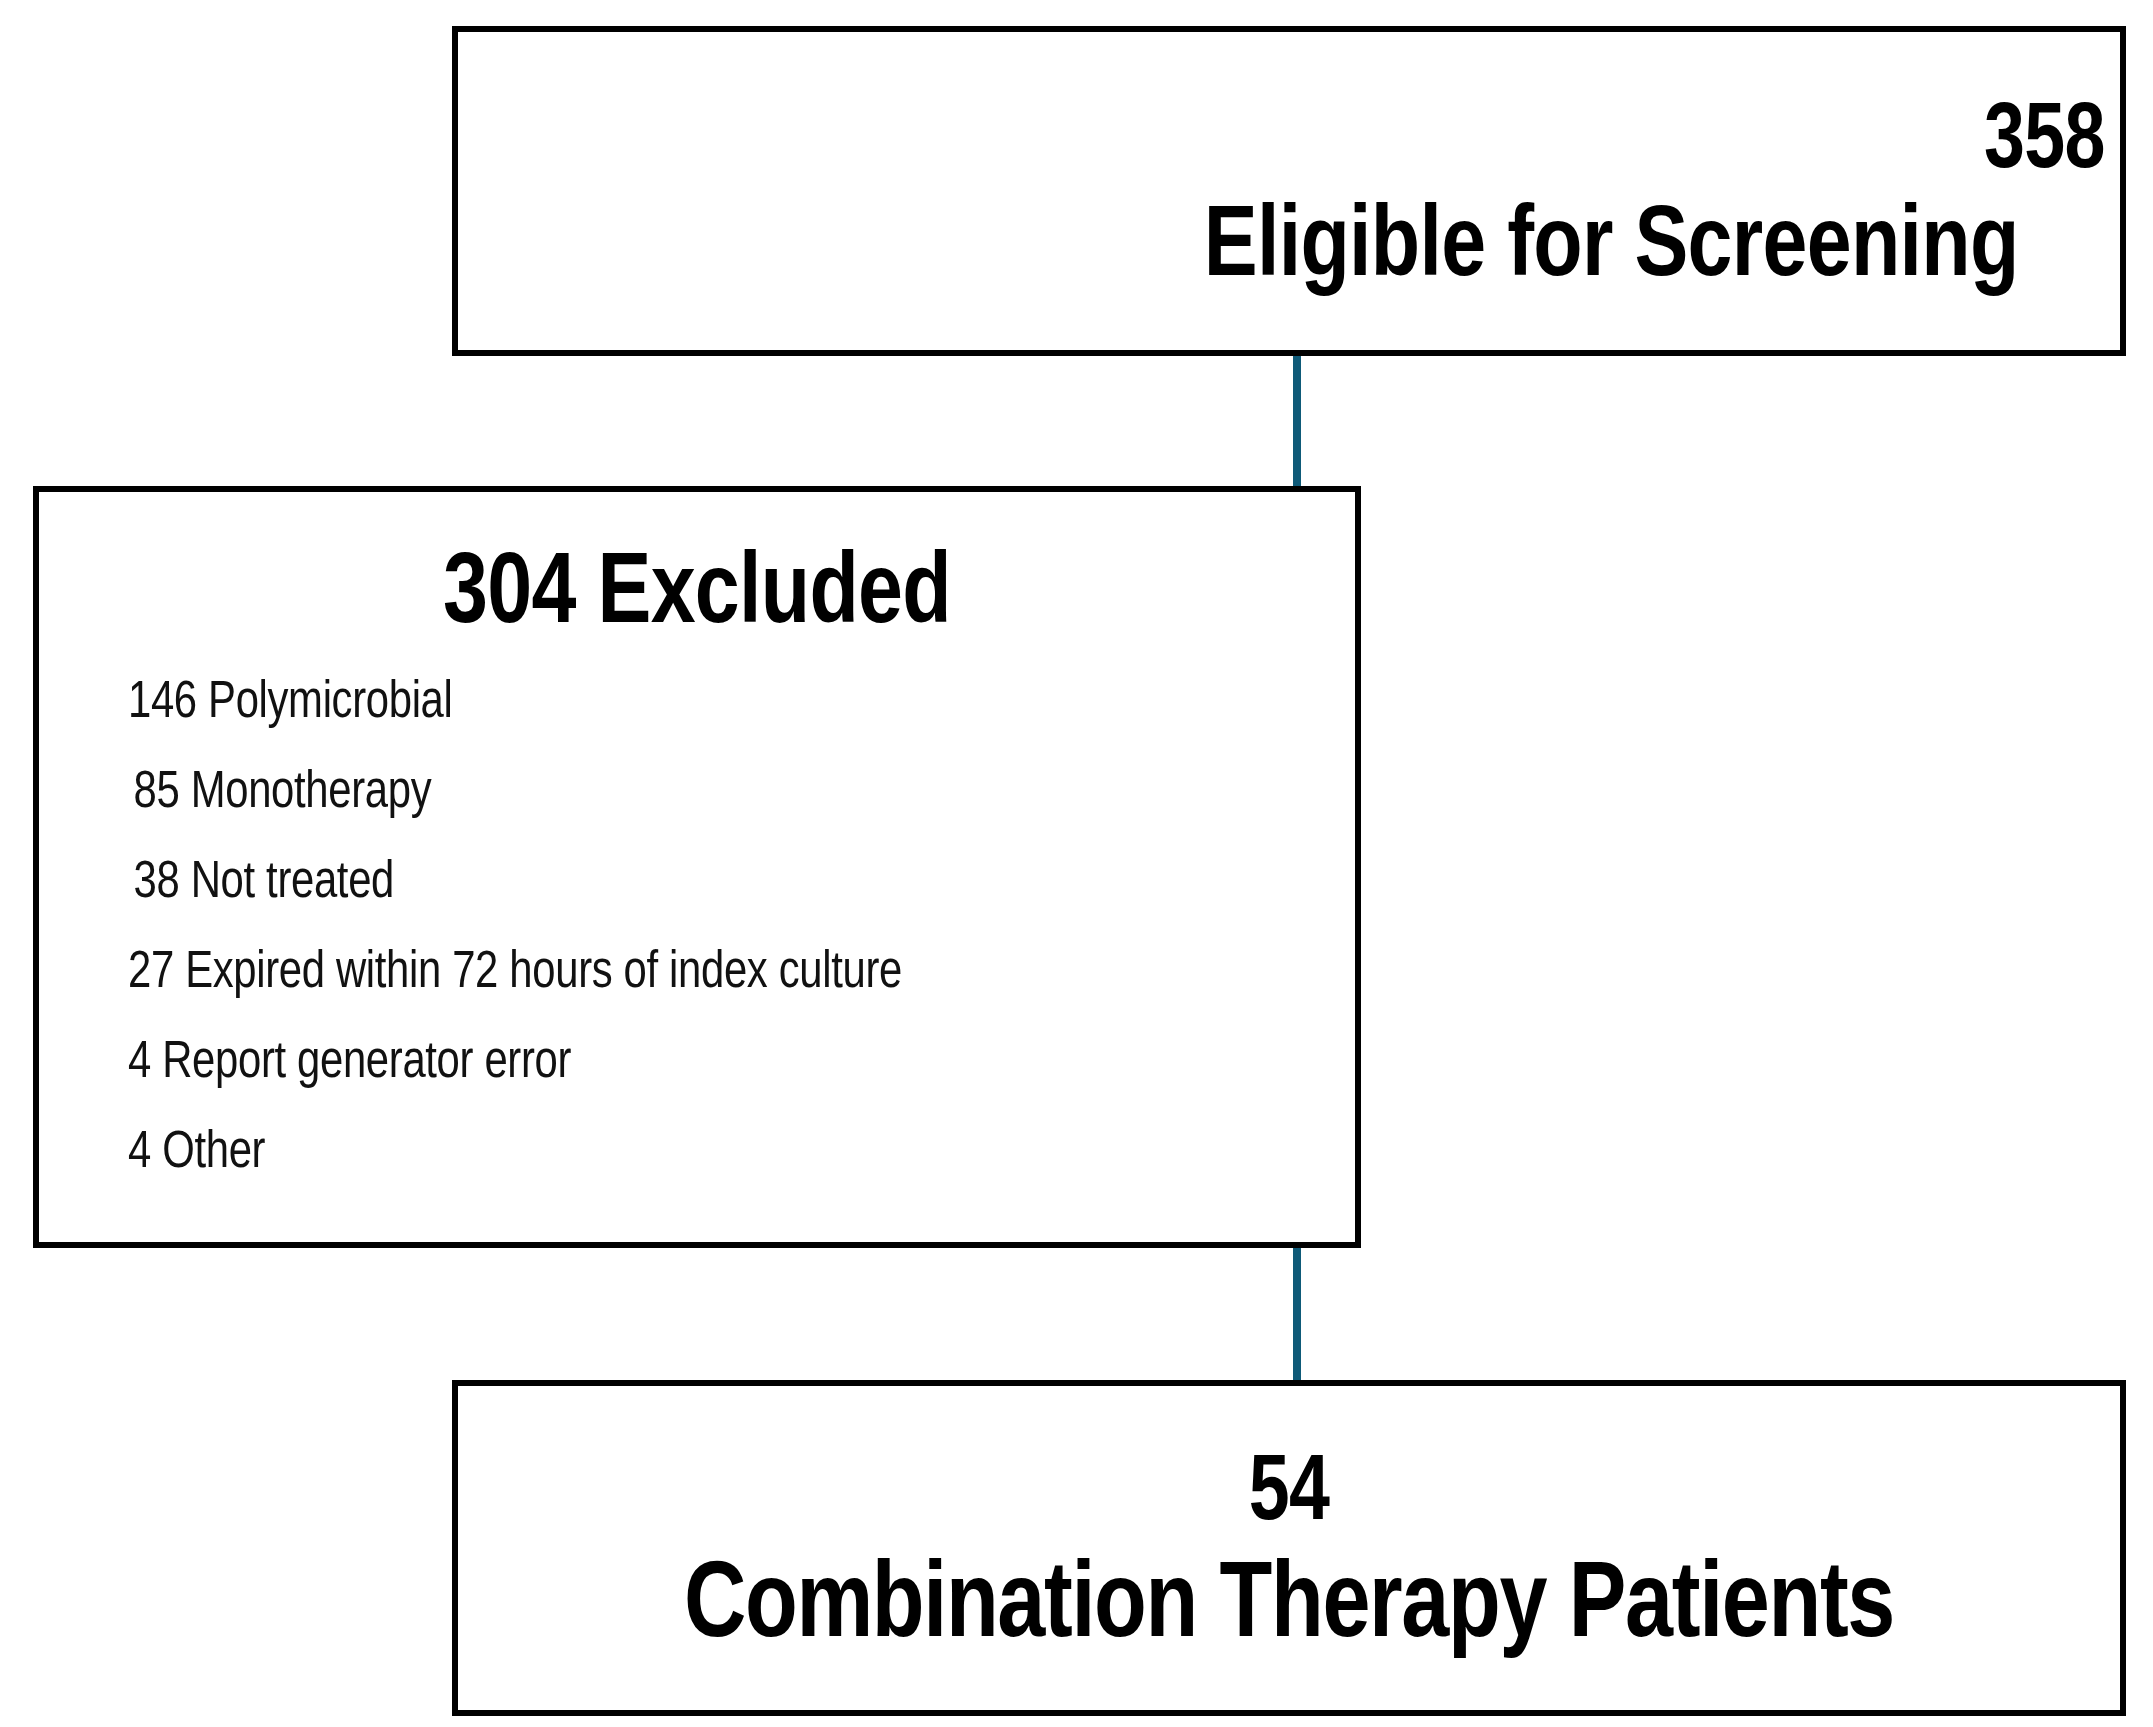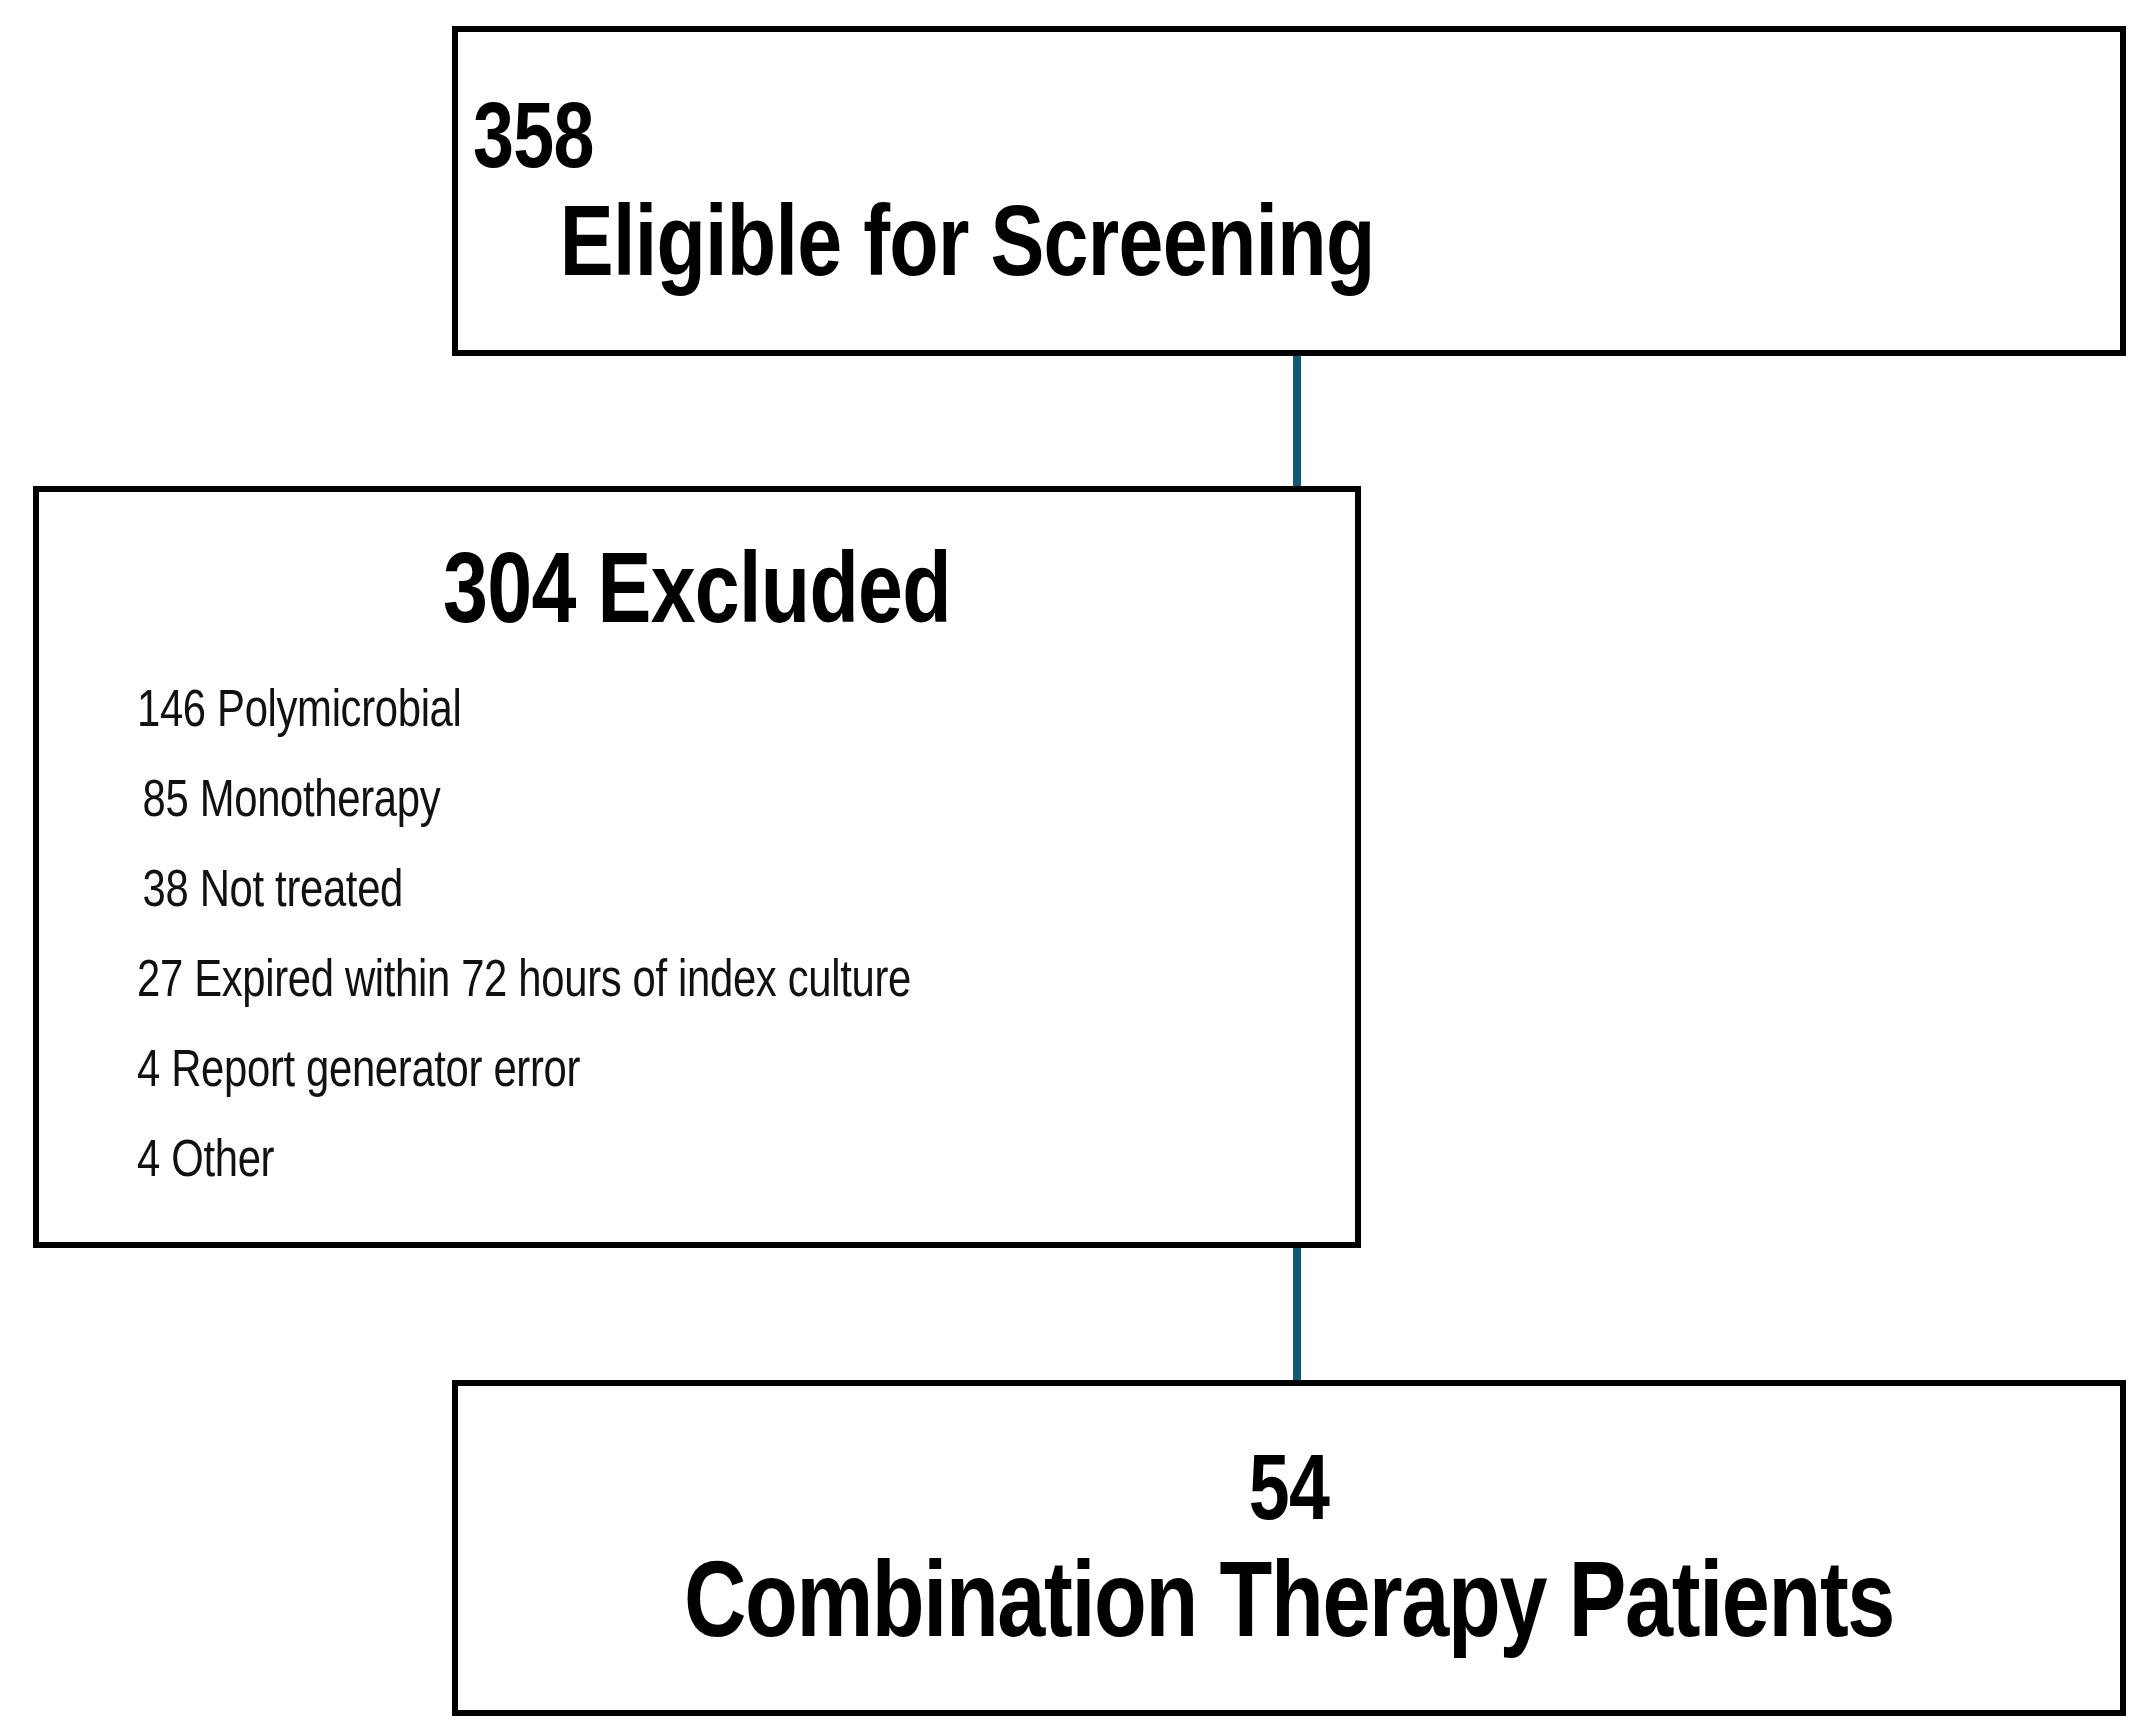--- a/index.html
+++ b/index.html
@@ -55,21 +55,21 @@
     flex-direction: column;
     justify-content: center;
   }
 
   
   #node-screening {
     left: 452px;
     top: 26px;
     width: 1674px;
     height: 330px;
-    align-items: flex-start;
+    align-items: flex-end;
     text-align: center;
   }
   #node-screening .node-count {
     font-size: 92px;
     font-weight: 700;
     line-height: 1.0;
     letter-spacing: -0.9px;
     color: #000;
     transform: scaleX(0.80);
     transform-origin: center;
@@ -130,21 +130,21 @@
     line-height: 1.0;
     letter-spacing: -0.9px;
     color: #000;
     text-align: center;
     transform: scaleX(0.80);
     transform-origin: center;
     margin-bottom: 29px;
   }
   .excluded-list {
     list-style: none;
-    margin: 16px;
+    margin: 7px;
     padding: 0 0 0 82px;
   }
   .excluded-list li {
     font-size: 51px;
     font-weight: 400;
     line-height: 1.0;
     color: #111111;
     letter-spacing: -0.4px;
     transform: scaleX(0.82);
     transform-origin: left center;

